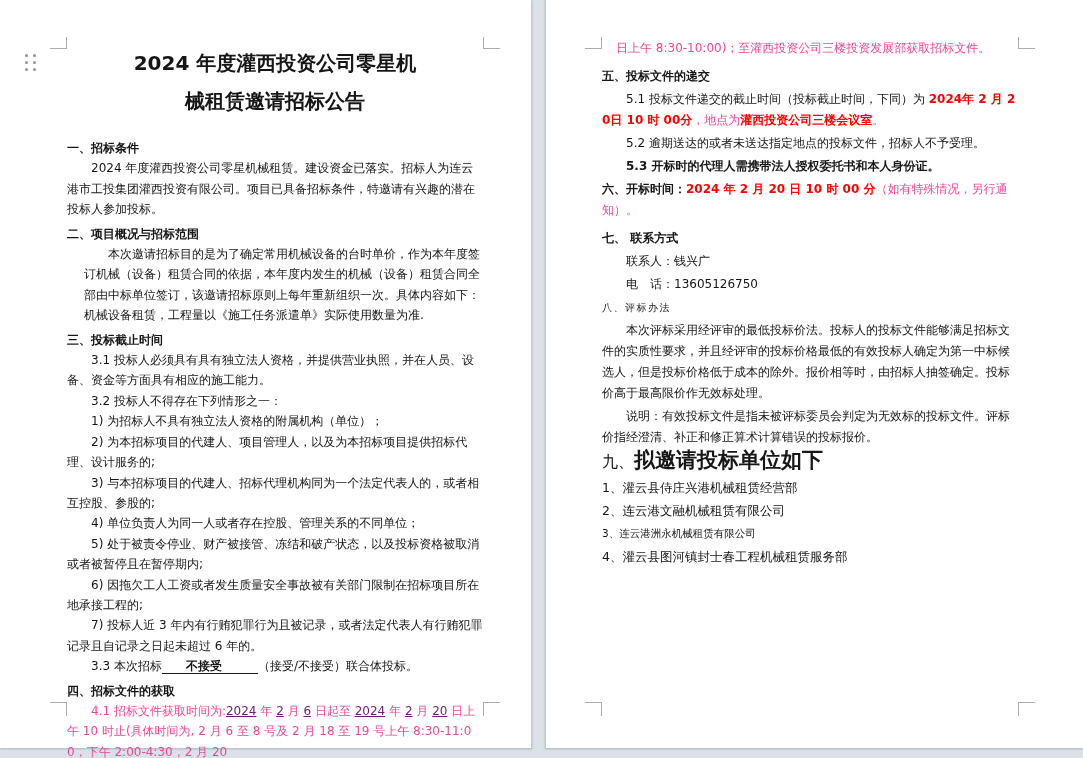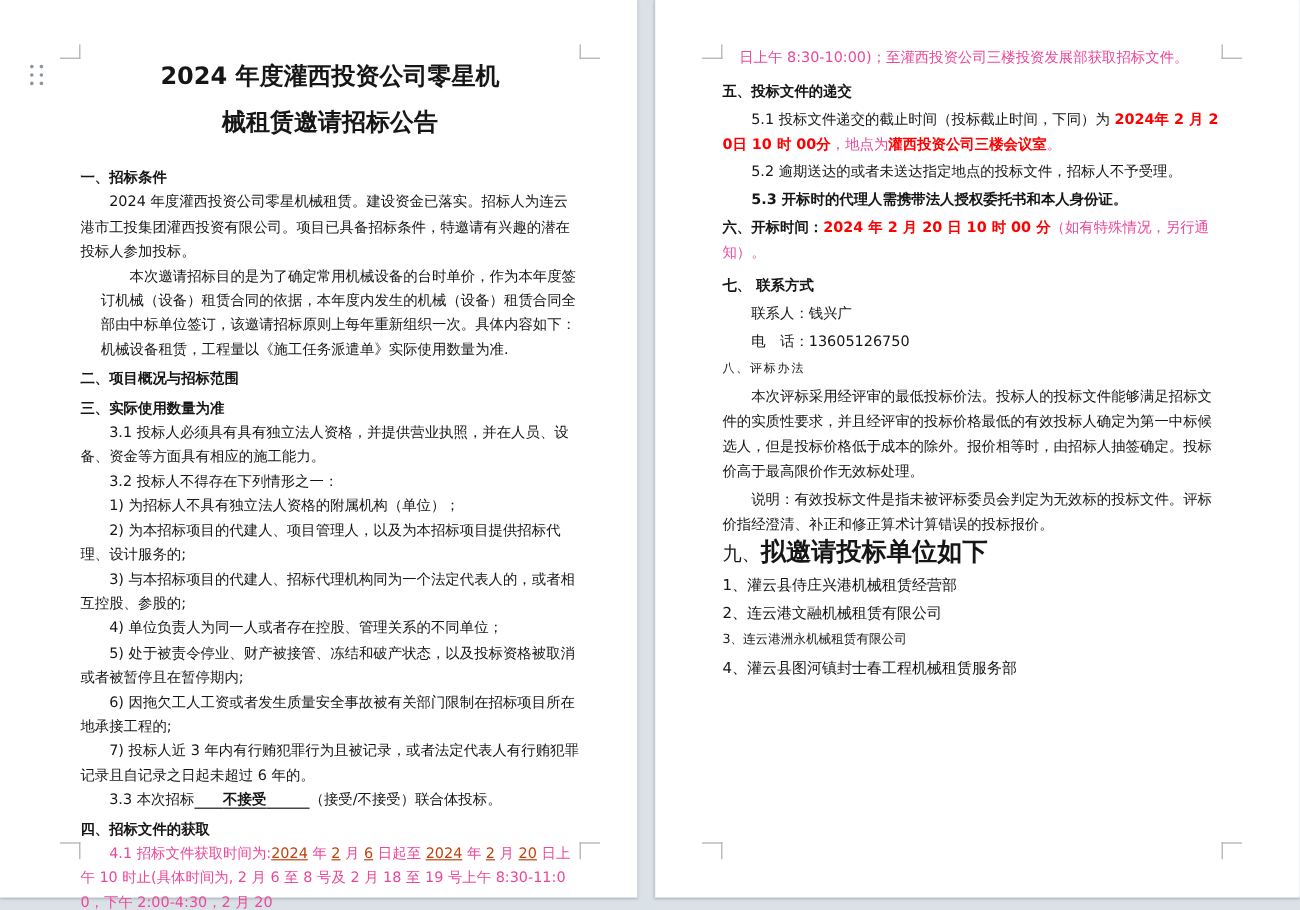--- a/index.html
+++ b/index.html
@@ -54,21 +54,21 @@
   .blk.h8{font-size:10px;font-weight:400;line-height:23px;margin-top:6px;letter-spacing:1.5px;}
   .blk.h9{margin-top:8px;margin-bottom:3px;line-height:27px;}
   .blk.li{font-size:12.5px;line-height:21.5px;}
   .blk.li-sm{font-size:10.5px;line-height:19px;}
   .blk.title-gap{margin-top:18px;}
 
   .sg-n{}
   .sg-b{font-weight:700;}
   .sg-r{color:#ec4899;}
   .sg-rb{color:#fe0000;font-weight:700;}
-  .sg-ru{color:#c2410c;text-decoration:underline;}
+  .sg-ru{color:#701a75;text-decoration:underline;}
   .sg-u{border-bottom:1px solid #1a1a1a;white-space:pre;}
   .sg-bu{font-weight:700;border-bottom:1px solid #1a1a1a;}
   .sg-h9n{font-size:16px;}
   .sg-h9b{font-size:21px;font-weight:700;text-align:center;}
 </style>
 </head>
 <body>
 
 <div class="page" id="page1">
   <span class="cmark tl"></span>
@@ -81,23 +81,23 @@
       <i></i>
       <i></i>
       <i></i>
       <i></i>
   </span>
   <div class="content">
       <div class="blk t"><span class="sg-n">2024 年度灌西投资公司零星机</span></div>
       <div class="blk t"><span class="sg-n">械租赁邀请招标公告</span></div>
       <div class="blk h title-gap"><span class="sg-b">一、招标条件</span></div>
       <div class="blk p"><span class="sg-n">　　2024 年度灌西投资公司零星机械租赁。建设资金已落实。招标人为连云港市工投集团灌西投资有限公司。项目已具备招标条件，特邀请有兴趣的潜在投标人参加投标。</span></div>
+      <div class="blk h"><span class="sg-b">二、项目概况与招标范围</span></div>
       <div class="blk p p-ind"><span class="sg-n">　　本次邀请招标目的是为了确定常用机械设备的台时单价，作为本年度签订机械（设备）租赁合同的依据，本年度内发生的机械（设备）租赁合同全部由中标单位签订，该邀请招标原则上每年重新组织一次。具体内容如下：机械设备租赁，工程量以《施工任务派遣单》实际使用数量为准.</span></div>
-      <div class="blk h"><span class="sg-b">二、项目概况与招标范围</span></div>
-      <div class="blk h"><span class="sg-b">三、实际使用数量为准</span></div>
+      <div class="blk h"><span class="sg-b">三、投标截止时间</span></div>
       <div class="blk p"><span class="sg-n">　　3.1 投标人必须具有具有独立法人资格，并提供营业执照，并在人员、设备、资金等方面具有相应的施工能力。</span></div>
       <div class="blk p"><span class="sg-n">　　3.2 投标人不得存在下列情形之一：</span></div>
       <div class="blk p"><span class="sg-n">　　1) 为招标人不具有独立法人资格的附属机构（单位）；</span></div>
       <div class="blk p"><span class="sg-n">　　2) 为本招标项目的代建人、项目管理人，以及为本招标项目提供招标代理、设计服务的;</span></div>
       <div class="blk p"><span class="sg-n">　　3) 与本招标项目的代建人、招标代理机构同为一个法定代表人的，或者相互控股、参股的;</span></div>
       <div class="blk p"><span class="sg-n">　　4) 单位负责人为同一人或者存在控股、管理关系的不同单位；</span></div>
       <div class="blk p"><span class="sg-n">　　5) 处于被责令停业、财产被接管、冻结和破产状态，以及投标资格被取消或者被暂停且在暂停期内;</span></div>
       <div class="blk p"><span class="sg-n">　　6) 因拖欠工人工资或者发生质量安全事故被有关部门限制在招标项目所在地承接工程的;</span></div>
       <div class="blk p"><span class="sg-n">　　7) 投标人近 3 年内有行贿犯罪行为且被记录，或者法定代表人有行贿犯罪记录且自记录之日起未超过 6 年的。</span></div>
       <div class="blk p"><span class="sg-n">　　3.3 本次招标</span><span class="sg-u">　　</span><span class="sg-bu">不接受</span><span class="sg-u">　　　</span><span class="sg-n">（接受/不接受）联合体投标。</span></div>

